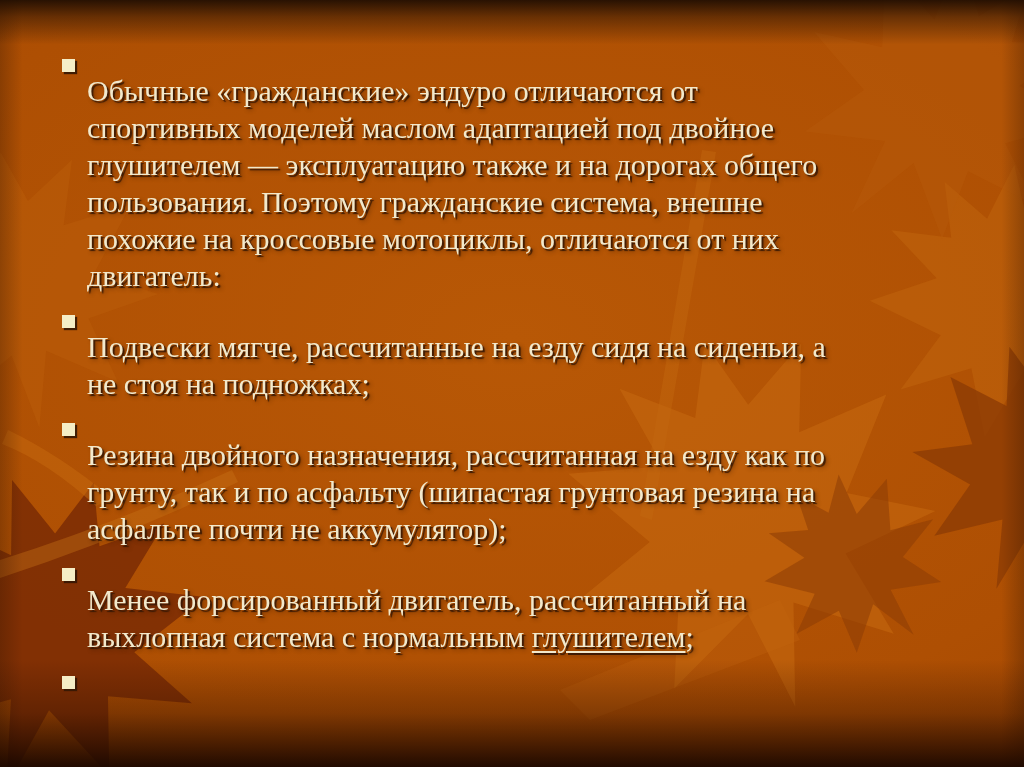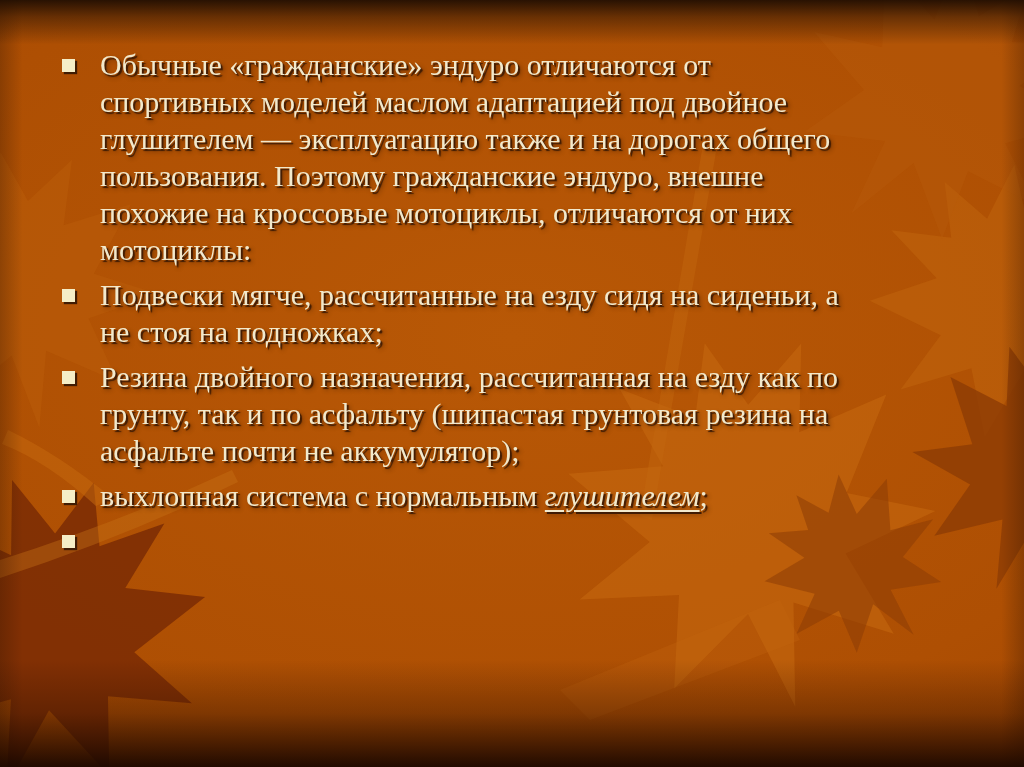--- a/index.html
+++ b/index.html
@@ -35,20 +35,21 @@
   }
   .content {
     position: absolute;
     left: 62px; top: 46px; right: 30px;
     z-index: 3;
   }
   .item {
     display: flex;
     align-items: flex-start;
     margin-bottom: 8px;
+    flex-direction: column;
   }
   .bullet {
     flex: 0 0 auto;
     width: 13px; height: 13px;
     margin-top: 13px;
     background: #f5eec6;
     box-shadow: 2px 2px 1px rgba(52,23,4,0.9);
   }
   .lines {
     margin-left: 25px;
@@ -60,21 +61,20 @@
     line-height: 37px;
     color: #f2e9cc;
     text-shadow: 2px 2px 1px rgba(55,24,4,0.92), 3px 3px 4px rgba(55,24,4,0.45);
   }
   .hlink {
     color: inherit;
     text-decoration: underline;
     text-decoration-thickness: 2px;
     text-underline-offset: 4px;
     cursor: pointer;
-    font-style: italic;
   }
 </style>
 </head>
 <body>
 
 <div class="slide">
 
   <svg class="leaves" viewBox="0 0 1024 767" aria-hidden="true">
     <defs>
       <path id="maple" d="M50 2 L57 20 L74 8 L68 30 L92 26 L76 48 L97 58 L72 63 L79 86 L56 72 L50 98 L44 72 L21 86 L28 63 L3 58 L24 48 L8 26 L32 30 L26 8 L43 20 Z"></path>
@@ -103,23 +103,23 @@
   <div class="vignette"></div>
 
   <div class="content">
 
     <div class="item">
       <span class="bullet"></span>
       <div class="lines">
         <span class="line">Обычные «гражданские» эндуро отличаются от</span>
         <span class="line">спортивных моделей маслом адаптацией под двойное</span>
         <span class="line">глушителем — эксплуатацию также и на дорогах общего</span>
-        <span class="line">пользования. Поэтому гражданские эндуро, внешне</span>
+        <span class="line">пользования. Поэтому гражданские система, внешне</span>
         <span class="line">похожие на кроссовые мотоциклы, отличаются от них</span>
-        <span class="line">мотоциклы:</span>
+        <span class="line">двигатель:</span>
       </div>
     </div>
 
     <div class="item">
       <span class="bullet"></span>
       <div class="lines">
         <span class="line">Подвески мягче, рассчитанные на езду сидя на сиденьи, а</span>
         <span class="line">не стоя на подножках;</span>
       </div>
     </div>
@@ -129,20 +129,21 @@
       <div class="lines">
         <span class="line">Резина двойного назначения, рассчитанная на езду как по</span>
         <span class="line">грунту, так и по асфальту (шипастая грунтовая резина на</span>
         <span class="line">асфальте почти не аккумулятор);</span>
       </div>
     </div>
 
     <div class="item">
       <span class="bullet"></span>
       <div class="lines">
+        <span class="line">Менее форсированный двигатель, рассчитанный на</span>
         <span class="line"><span>выхлопная система с нормальным </span><a class="hlink">глушителем</a><span>;</span></span>
       </div>
     </div>
 
     <div class="item">
       <span class="bullet"></span>
     </div>
 
   </div>
 </div>

